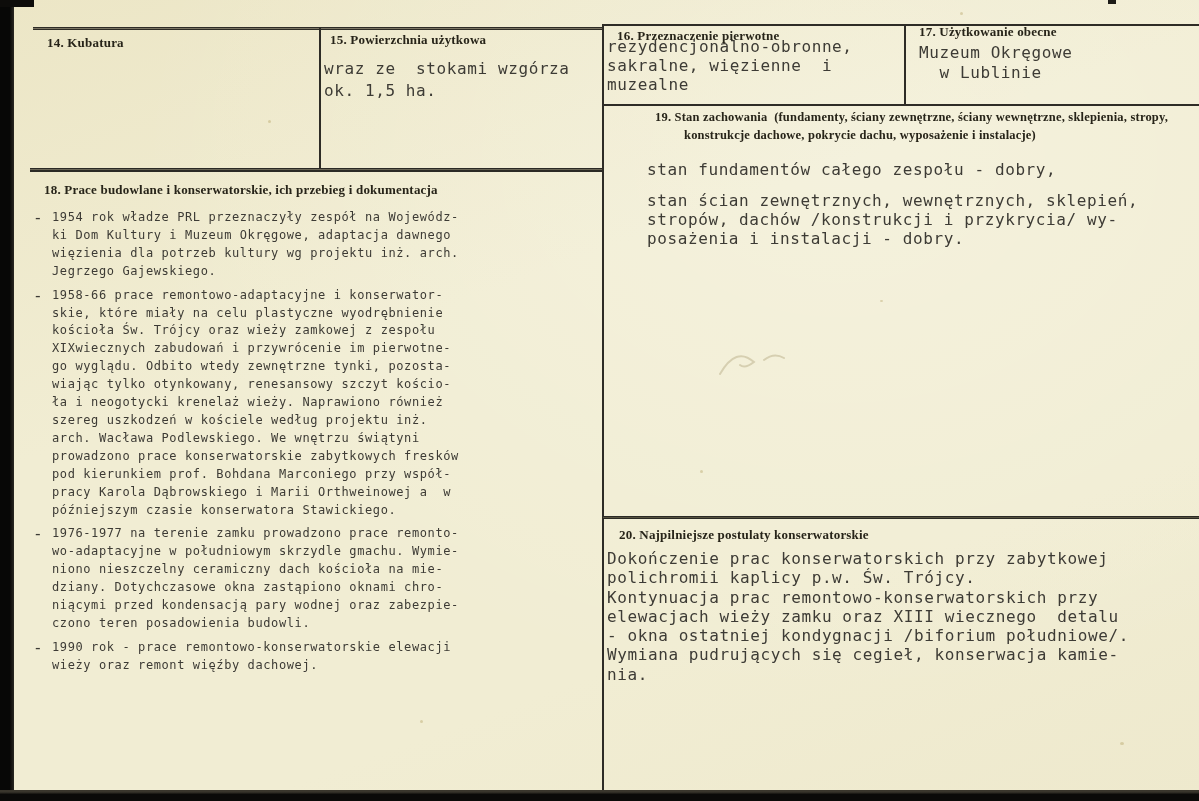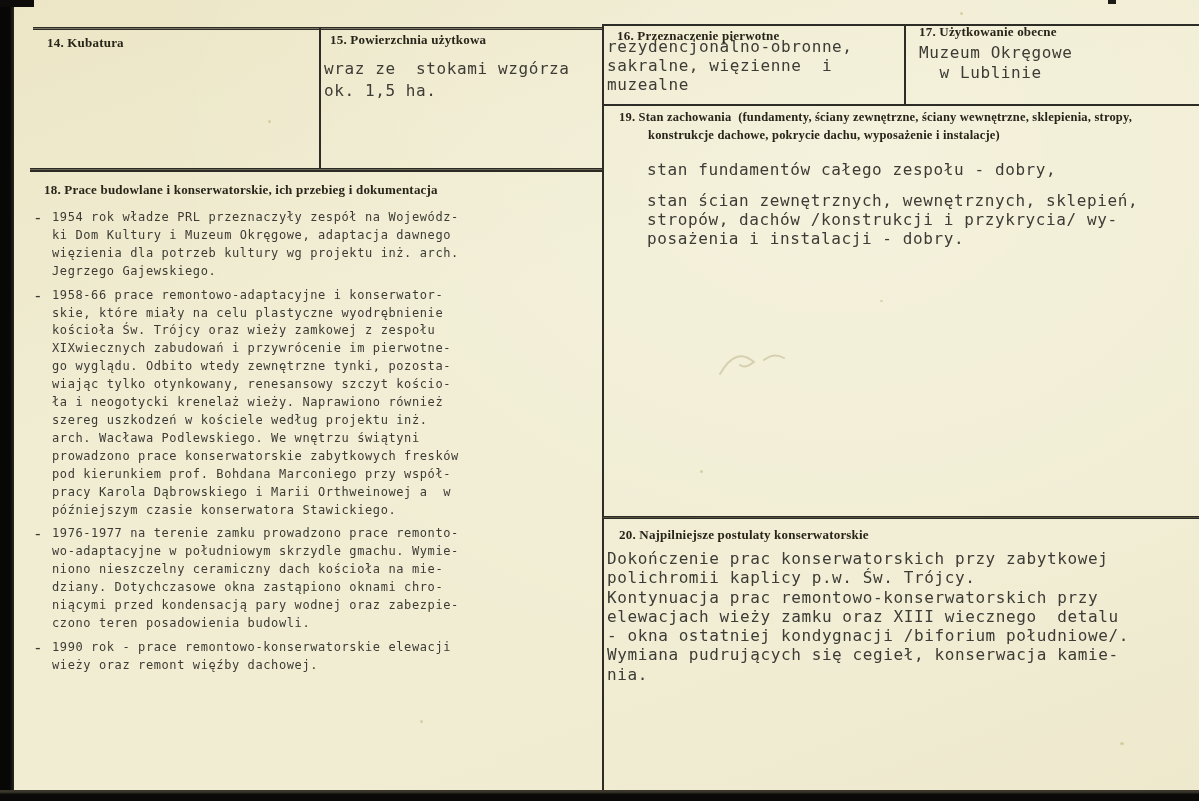--- a/index.html
+++ b/index.html
@@ -34,21 +34,21 @@
   
   .lbl{
     position:absolute;
     font-family:"Liberation Serif", serif;
     font-weight:bold;
     font-size:13px;
     letter-spacing:0.2px;
     color:var(--print-ink,#272419);
     white-space:pre;
   }
-  .lbl.small{font-size:12.5px;}
+  .lbl.small{font-size:12.5px;margin-left:36px;}
 
   
   .type{
     position:absolute;
     font-family:"DejaVu Sans Mono", monospace;
     font-size:16px;
     letter-spacing:0.6px;
     color:var(--ink,#3d3b35);
     white-space:pre-wrap;
     line-height:19.2px;

